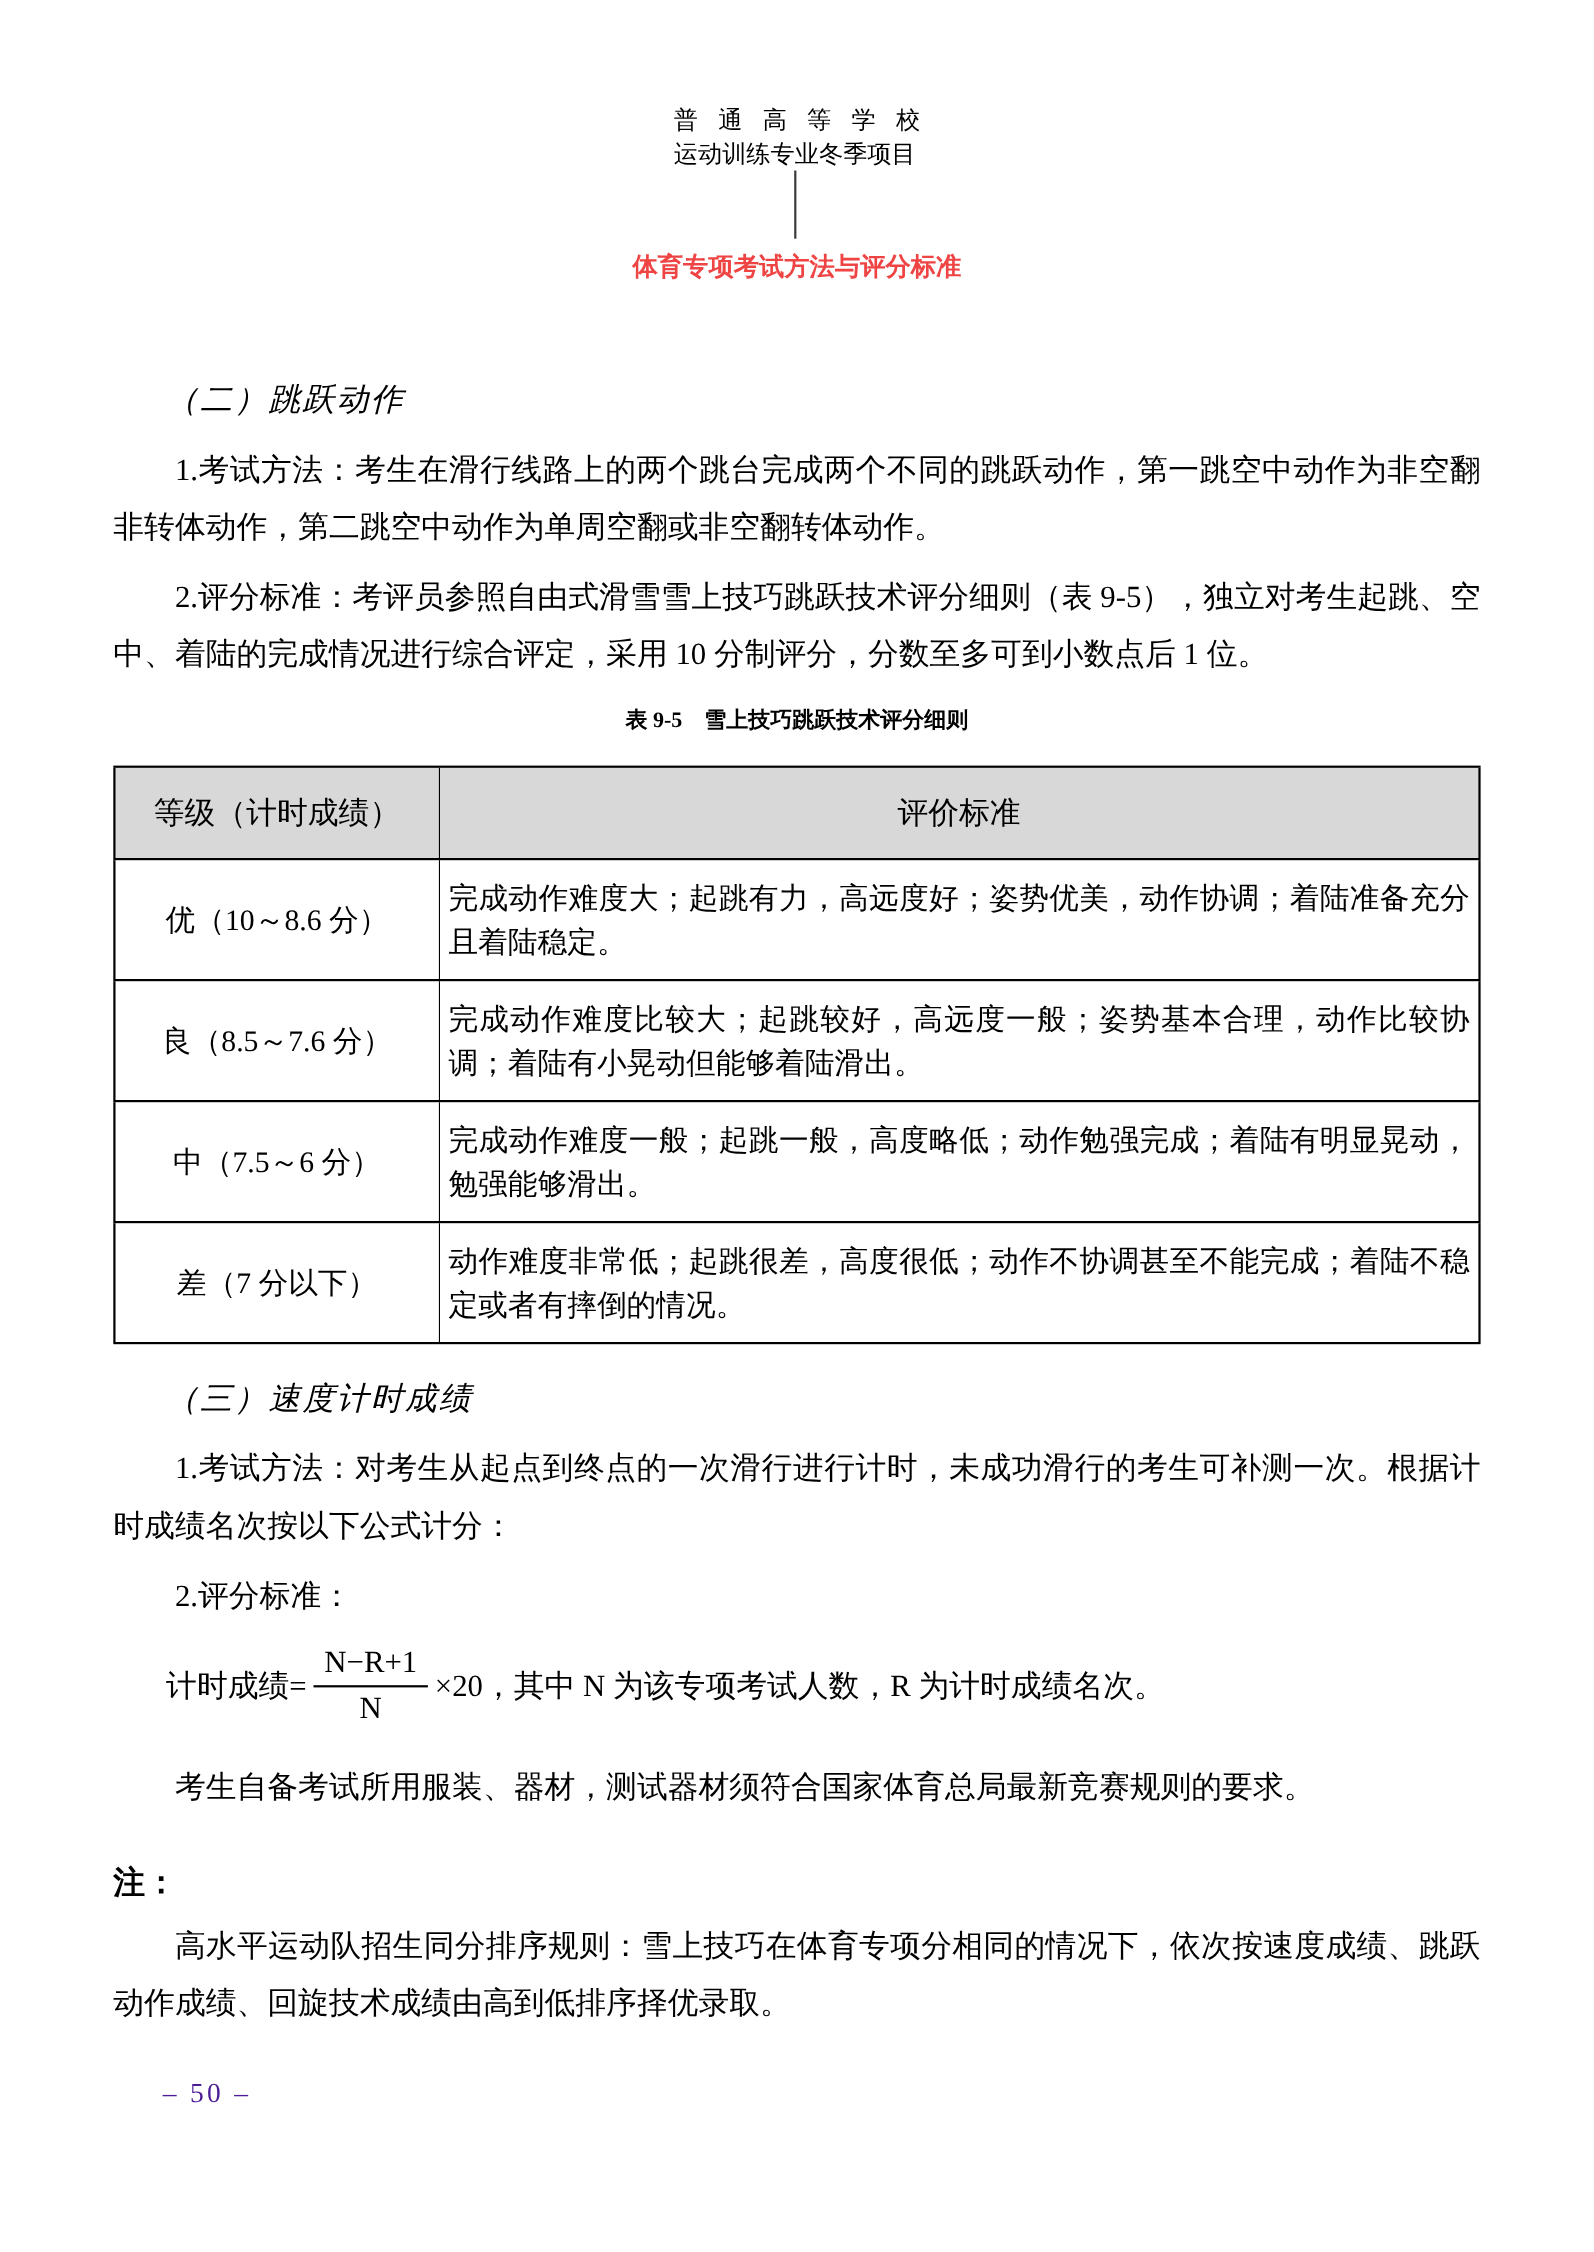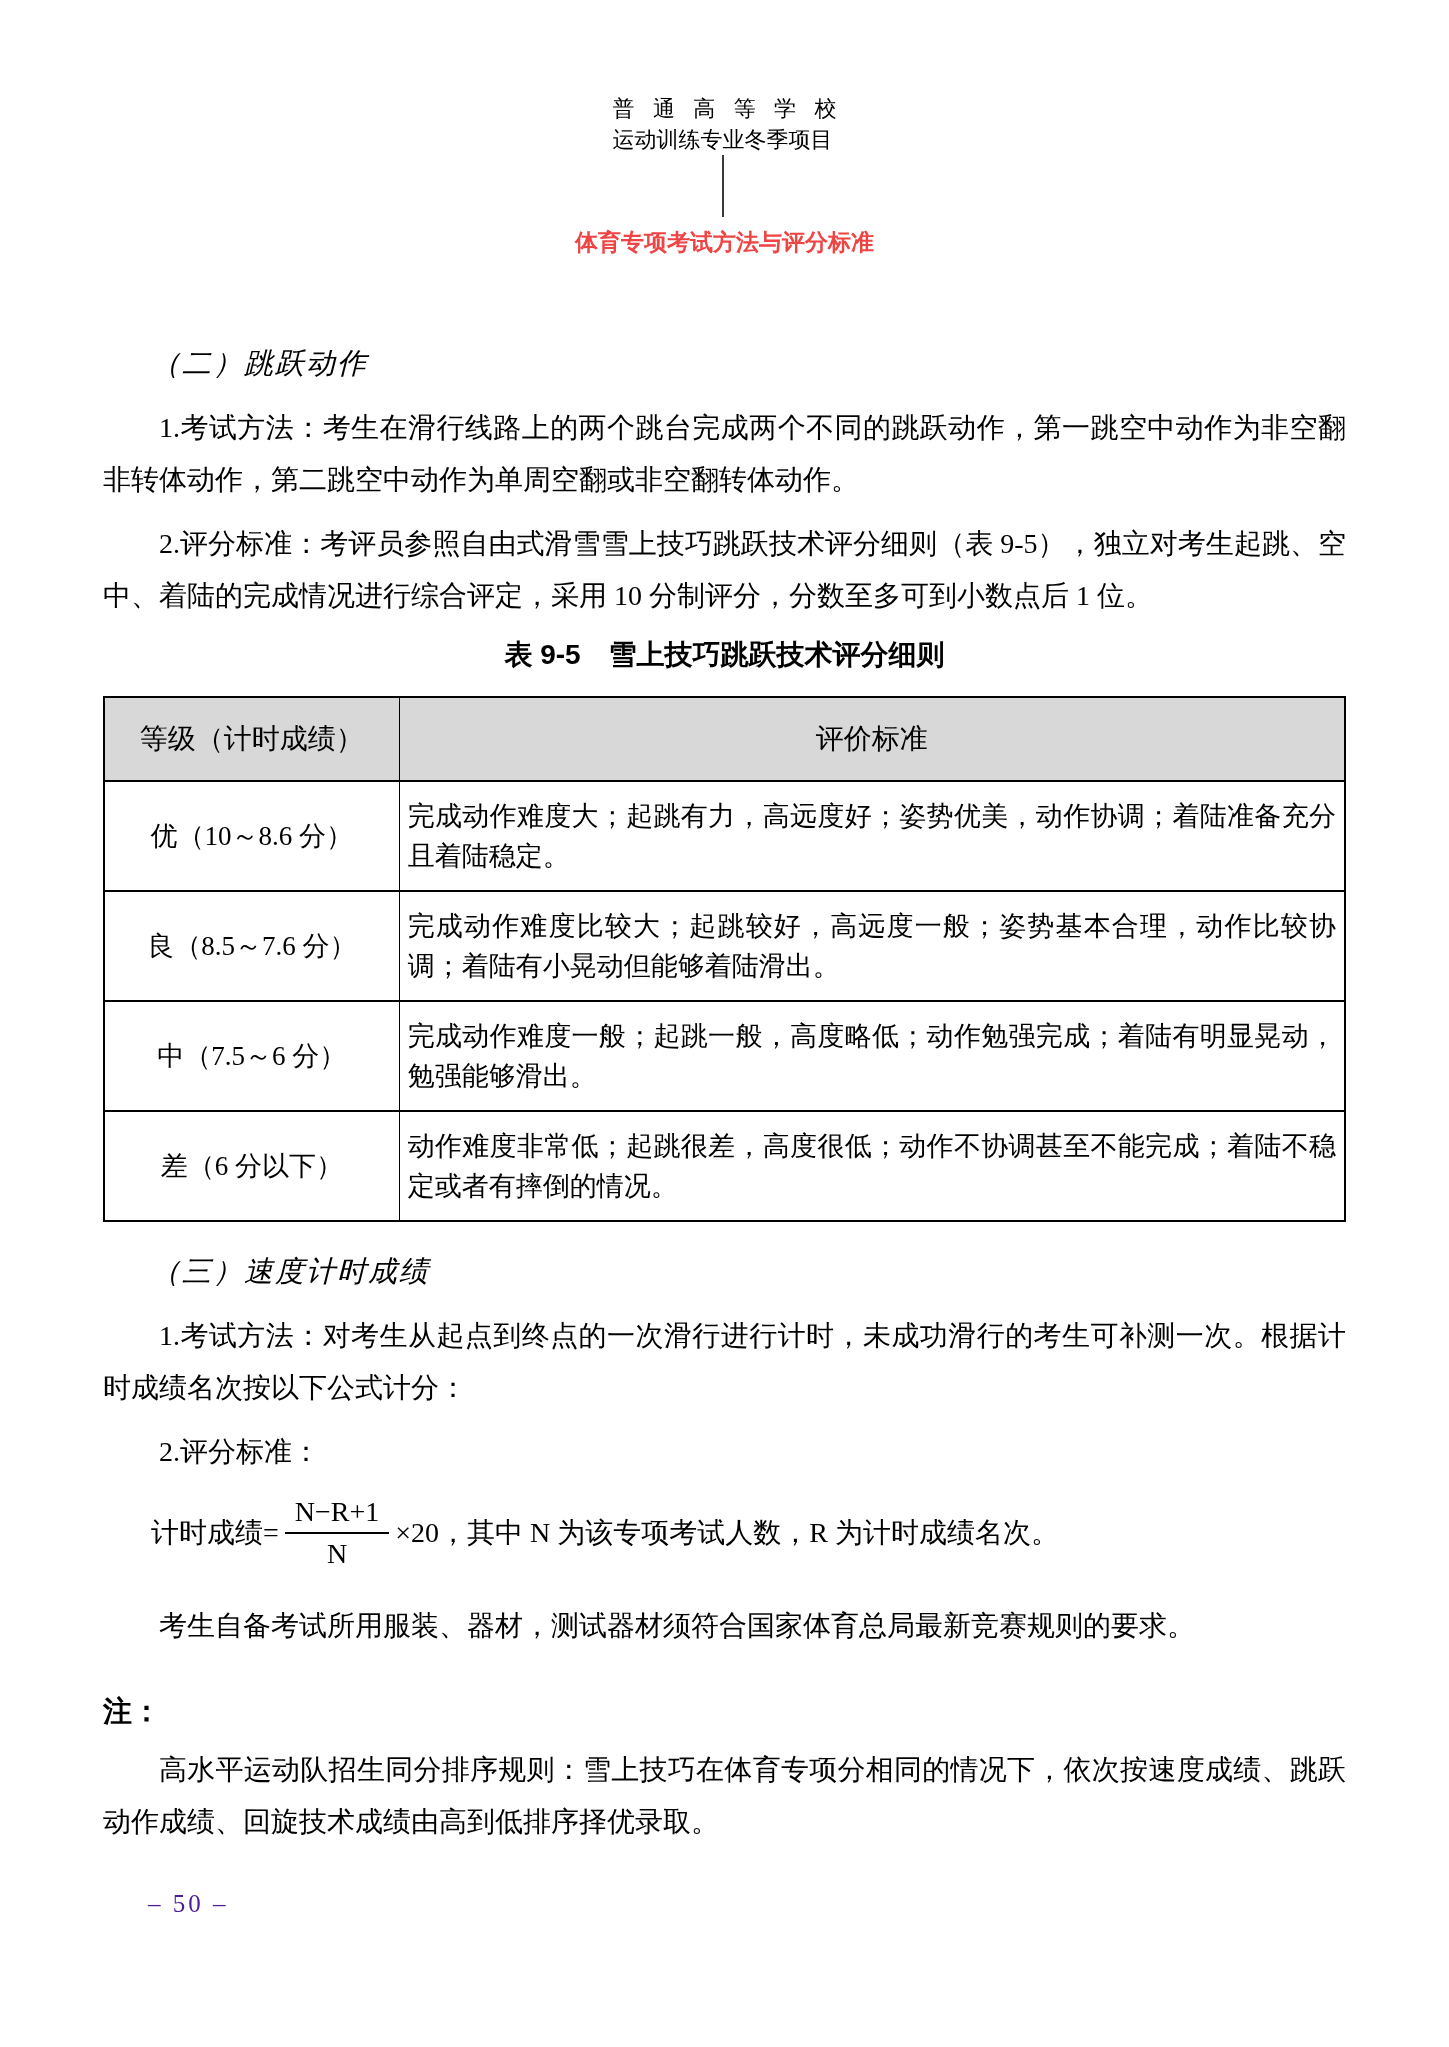--- a/index.html
+++ b/index.html
@@ -31,22 +31,22 @@
   .para{
     margin:18px 0 0 0;
     font-size:28px;line-height:52px;
     text-align:justify;text-indent:2em;
   }
   .para.tight{margin-top:12px;}
 
   
   .tbl-caption{
     margin-top:16px;text-align:center;
-    font-family:Liberation Sans, sans-serif;
-    font-weight:700;font-size:28px;line-height:34px;
+    font-family:Liberation Serif, serif;
+    font-weight:700;font-size:20px;line-height:34px;
   }
   table.score{
     margin-top:24px;width:100%;
     border-collapse:collapse;border:2px solid #000;
     table-layout:fixed;
   }
   table.score th,table.score td{
     border:1px solid #000;border-top-width:2px;border-bottom-width:2px;
     font-weight:normal;font-size:27px;
   }
@@ -119,21 +119,21 @@
         </tr>
         <tr>
           <td class="grade">良（8.5～7.6 分）</td>
           <td class="crit">完成动作难度比较大；起跳较好，高远度一般；姿势基本合理，动作比较协调；着陆有小晃动但能够着陆滑出。</td>
         </tr>
         <tr>
           <td class="grade">中（7.5～6 分）</td>
           <td class="crit">完成动作难度一般；起跳一般，高度略低；动作勉强完成；着陆有明显晃动，勉强能够滑出。</td>
         </tr>
         <tr>
-          <td class="grade">差（6 分以下）</td>
+          <td class="grade">差（7 分以下）</td>
           <td class="crit">动作难度非常低；起跳很差，高度很低；动作不协调甚至不能完成；着陆不稳定或者有摔倒的情况。</td>
         </tr>
       </tbody>
     </table>
 
     <div class="kai-heading" style="margin-top:30px">（三）速度计时成绩</div>
     <p class="para">1.考试方法：对考生从起点到终点的一次滑行进行计时，未成功滑行的考生可补测一次。根据计时成绩名次按以下公式计分：</p>
     <p class="para tight">2.评分标准：</p>
 
     <div class="formula">

